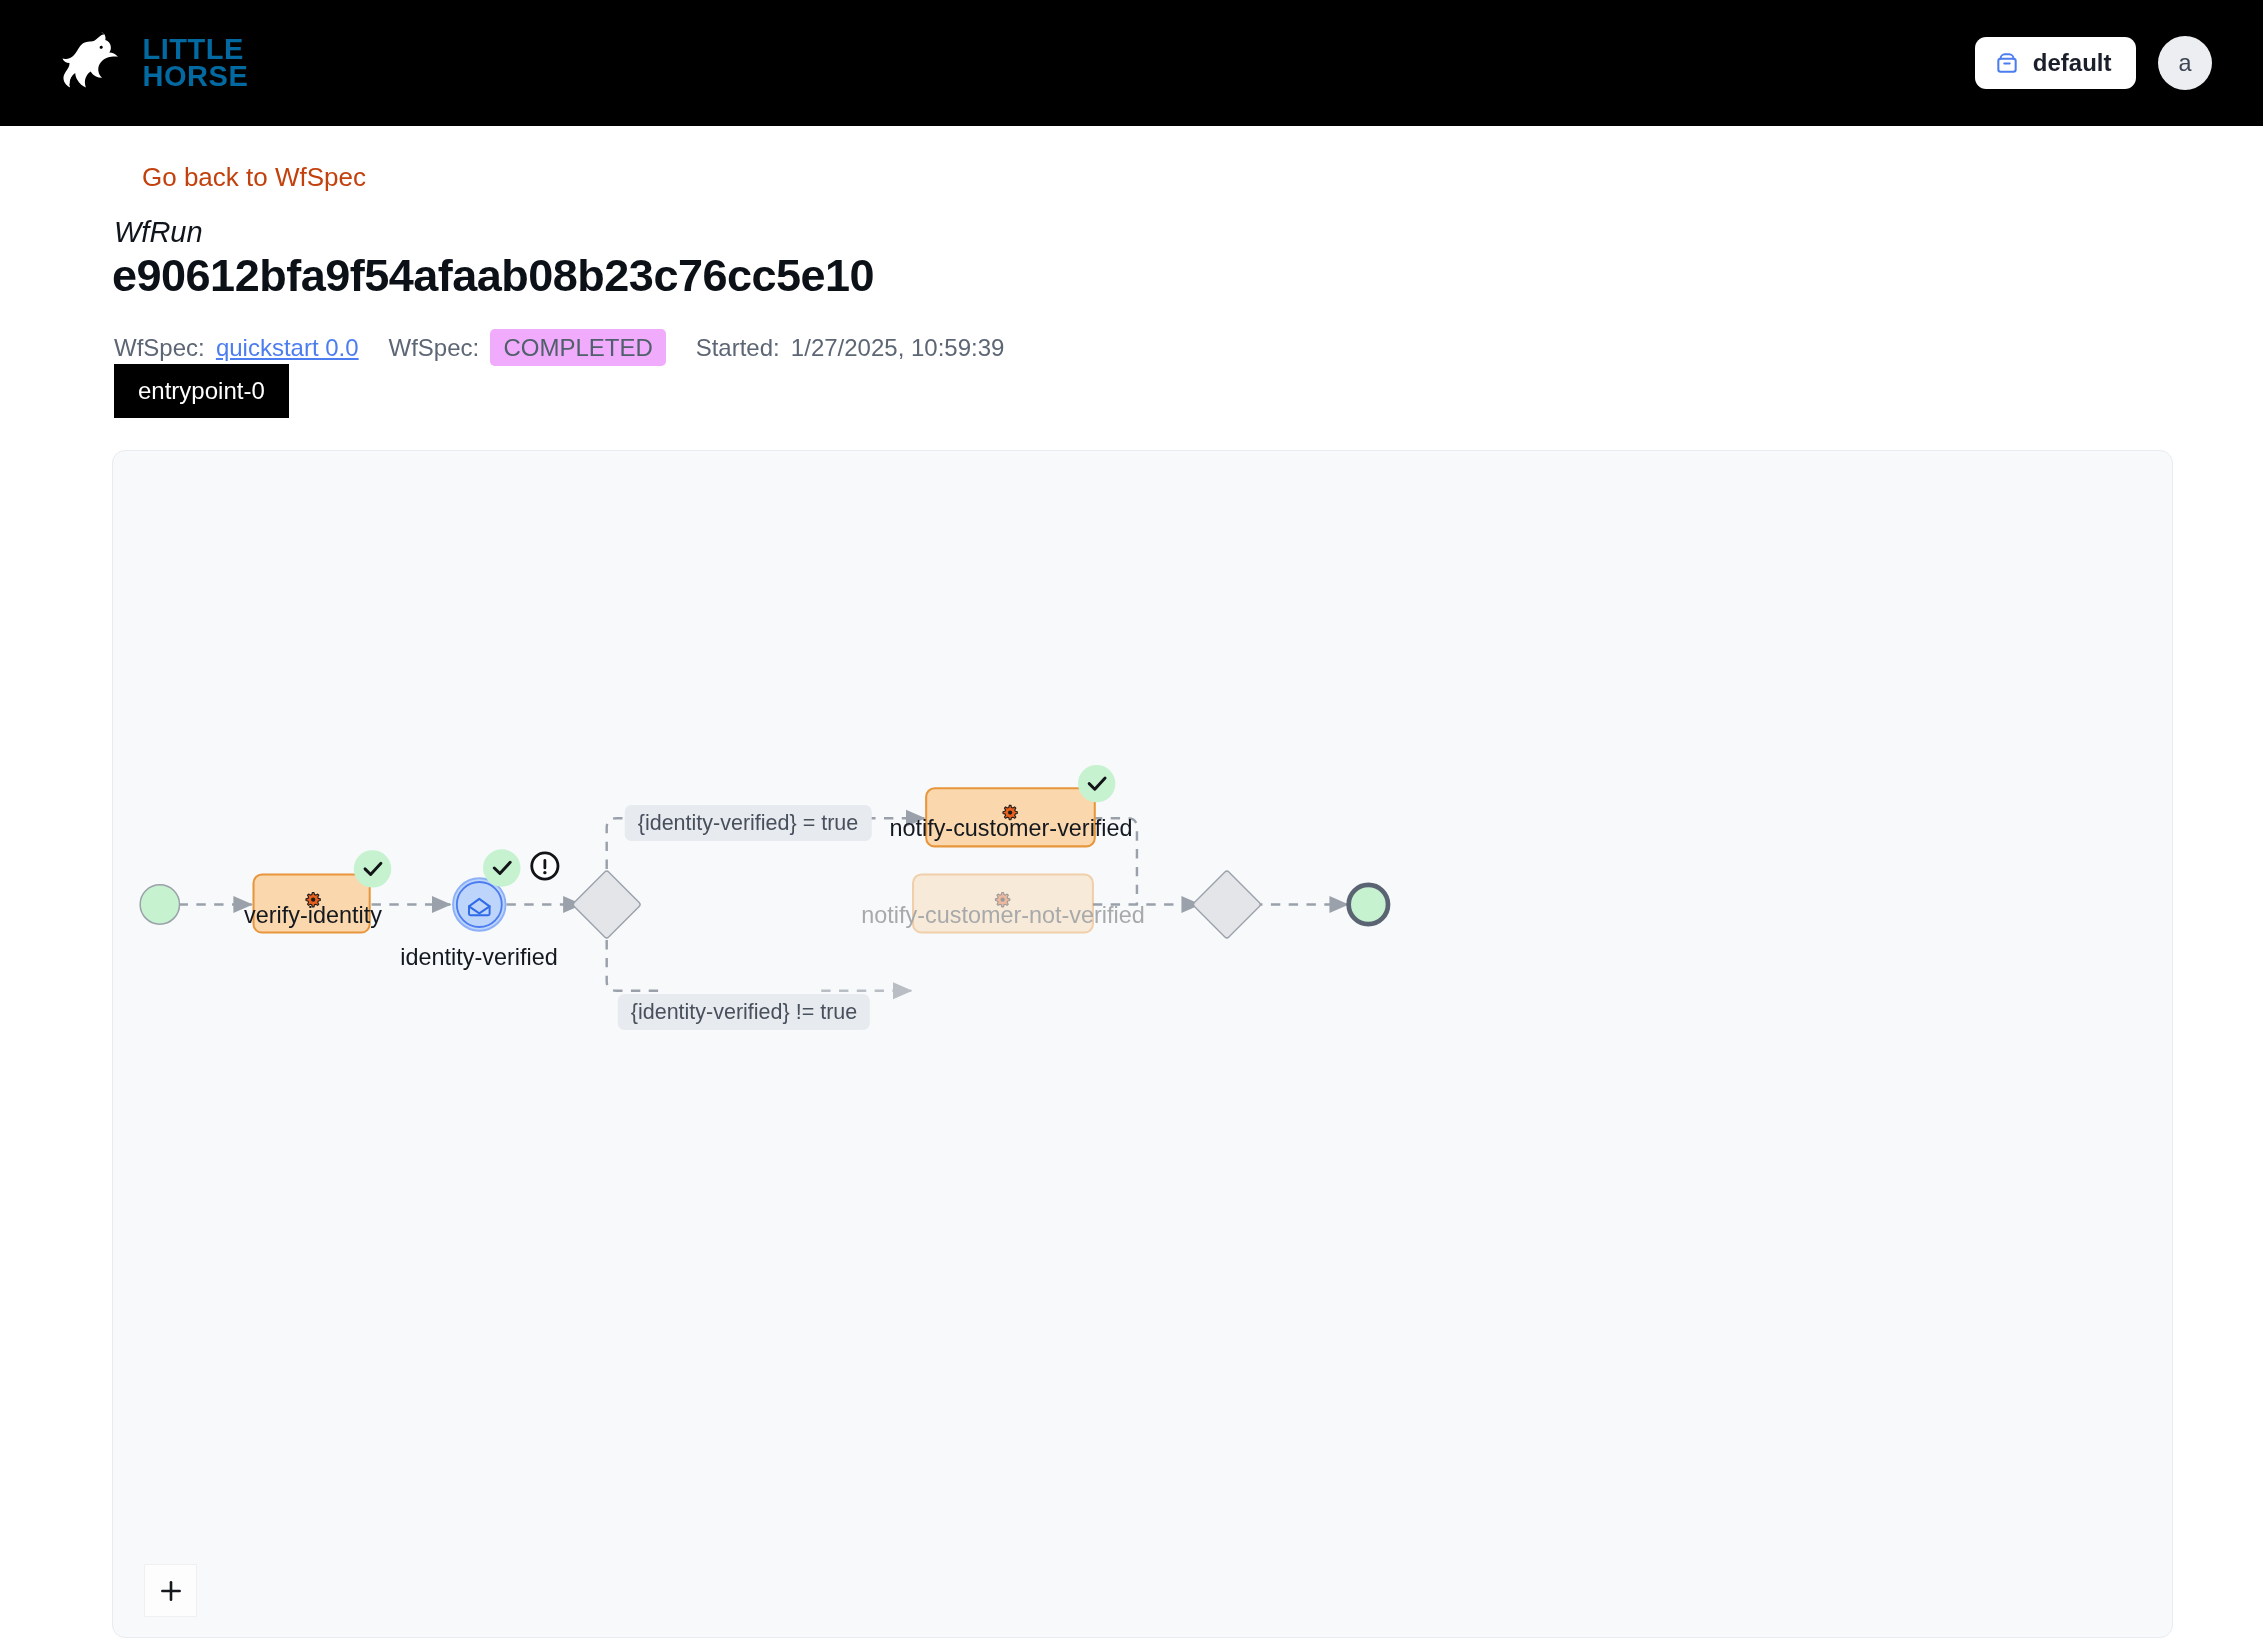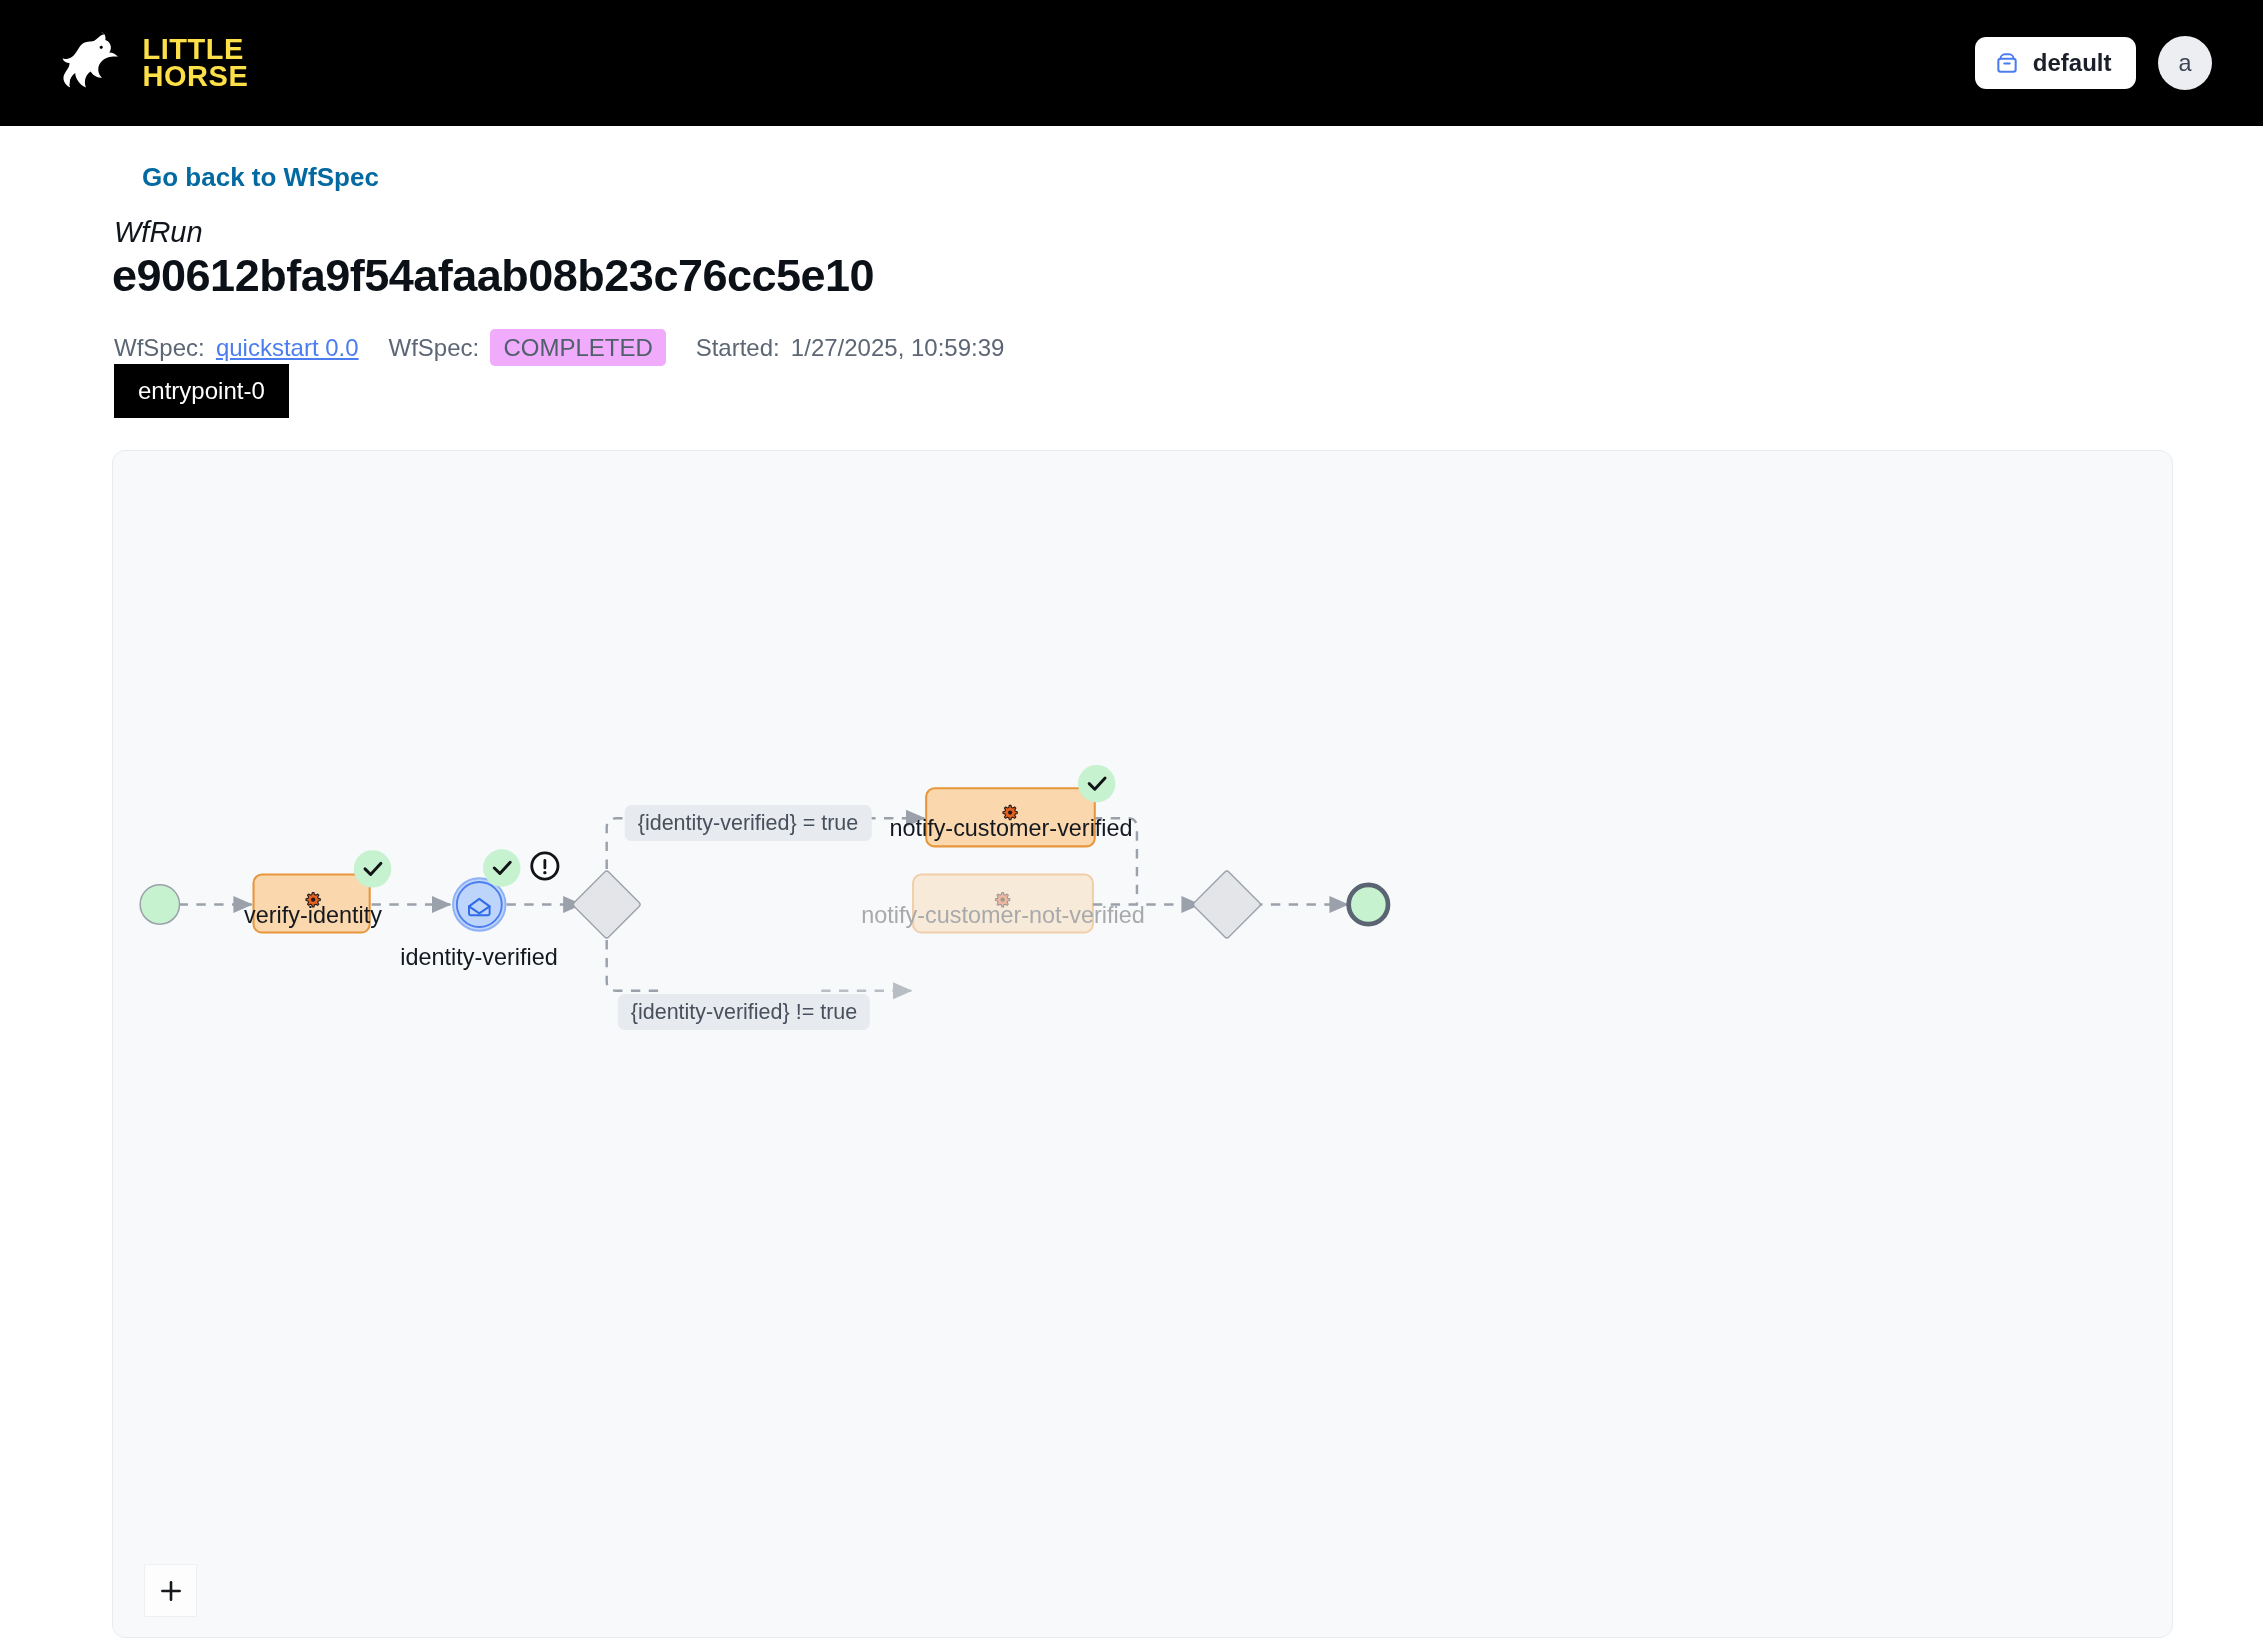--- a/index.html
+++ b/index.html
@@ -24,21 +24,21 @@
     justify-content: space-between;
     padding: 0 52px 0 60px;
   }
   .brand {
     display: flex;
     align-items: center;
     gap: 20.6px;
   }
   .brand-mark { width: 62px; height: 67px; display: block; flex: none; }
   .brand-text {
-    color: #fde047;
+    color: #0369a1;
     font-weight: 700;
     font-size: 29px;
     line-height: 0.93;
     letter-spacing: 0.5px;
   }
   .brand-text span { display: block; }
 
   .nav-right { display: flex; align-items: center; gap: 22.5px; }
   .tenant-chip {
     display: flex;
@@ -68,25 +68,24 @@
     justify-content: center;
     cursor: pointer;
   }
 
   
   .page { position: absolute; top: 126px; left: 0; width: 2264px; }
 
   .back-link {
     position: absolute;
     top: 36px; left: 142px;
-    color: #0369a1;
+    color: #c2410c;
     font-size: 26px;
     text-decoration: none;
     cursor: pointer;
-    font-weight: bold;
   }
 
   .kicker {
     position: absolute;
     top: 90px; left: 114px;
     font-style: italic;
     font-size: 29px;
     color: #10151c;
   }
 

